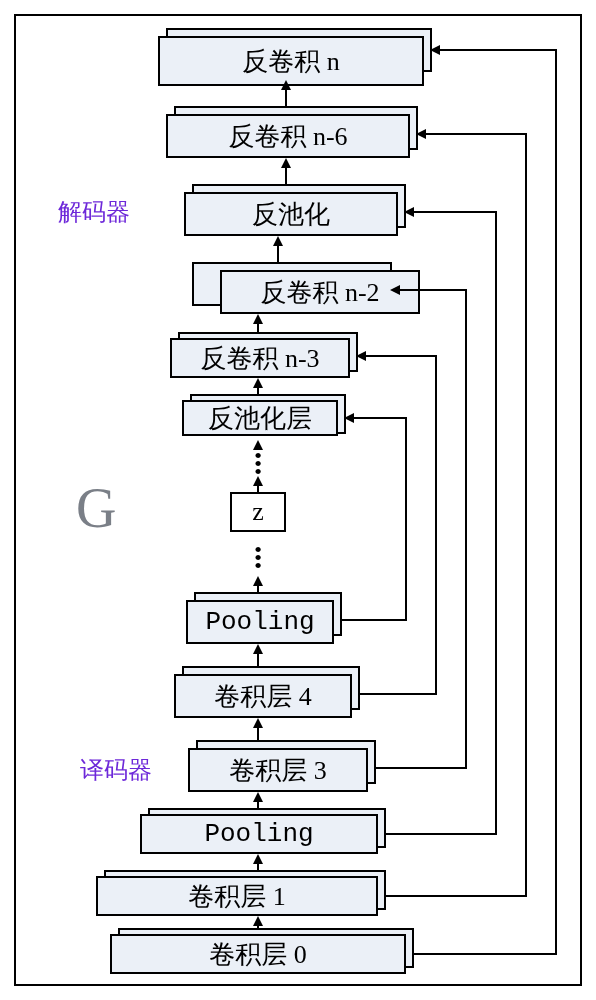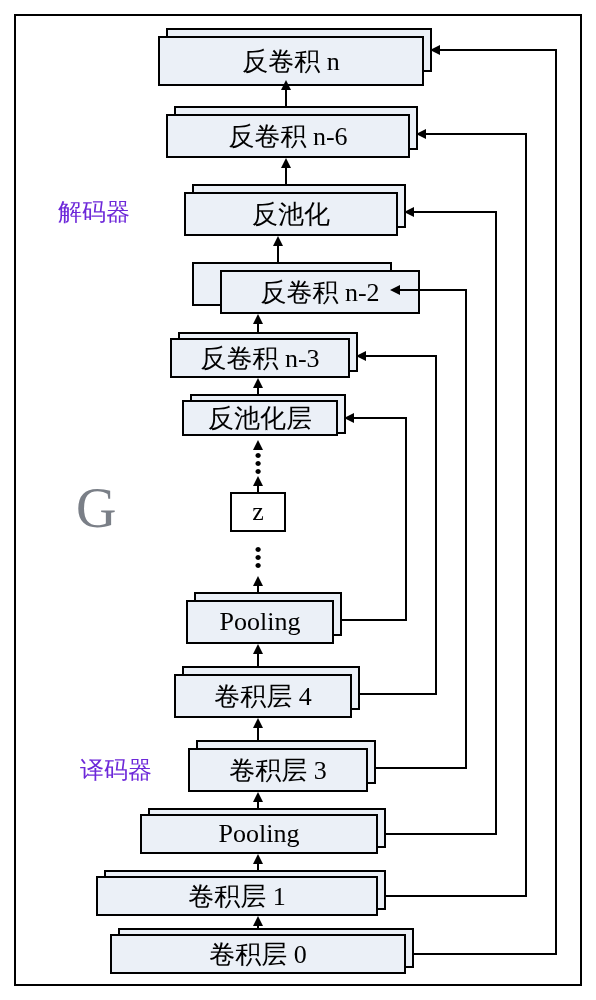--- a/index.html
+++ b/index.html
@@ -63,21 +63,21 @@
     font-family: Georgia, serif;
   }
   svg.overlay {
     position: absolute;
     left: 0; top: 0;
     width: 100%;
     height: 100%;
     pointer-events: none;
     overflow: visible;
   }
-  .pool-text { font-family: Liberation Serif, serif; }
+  .pool-text { font-family: Liberation Mono, monospace; }
   .z-text { font-family: "Times New Roman", serif; }
   .vdots {
     position: absolute;
     font-size: 22px;
     line-height: 8px;
     letter-spacing: 0;
     text-align: center;
     width: 20px;
   }
 </style>

